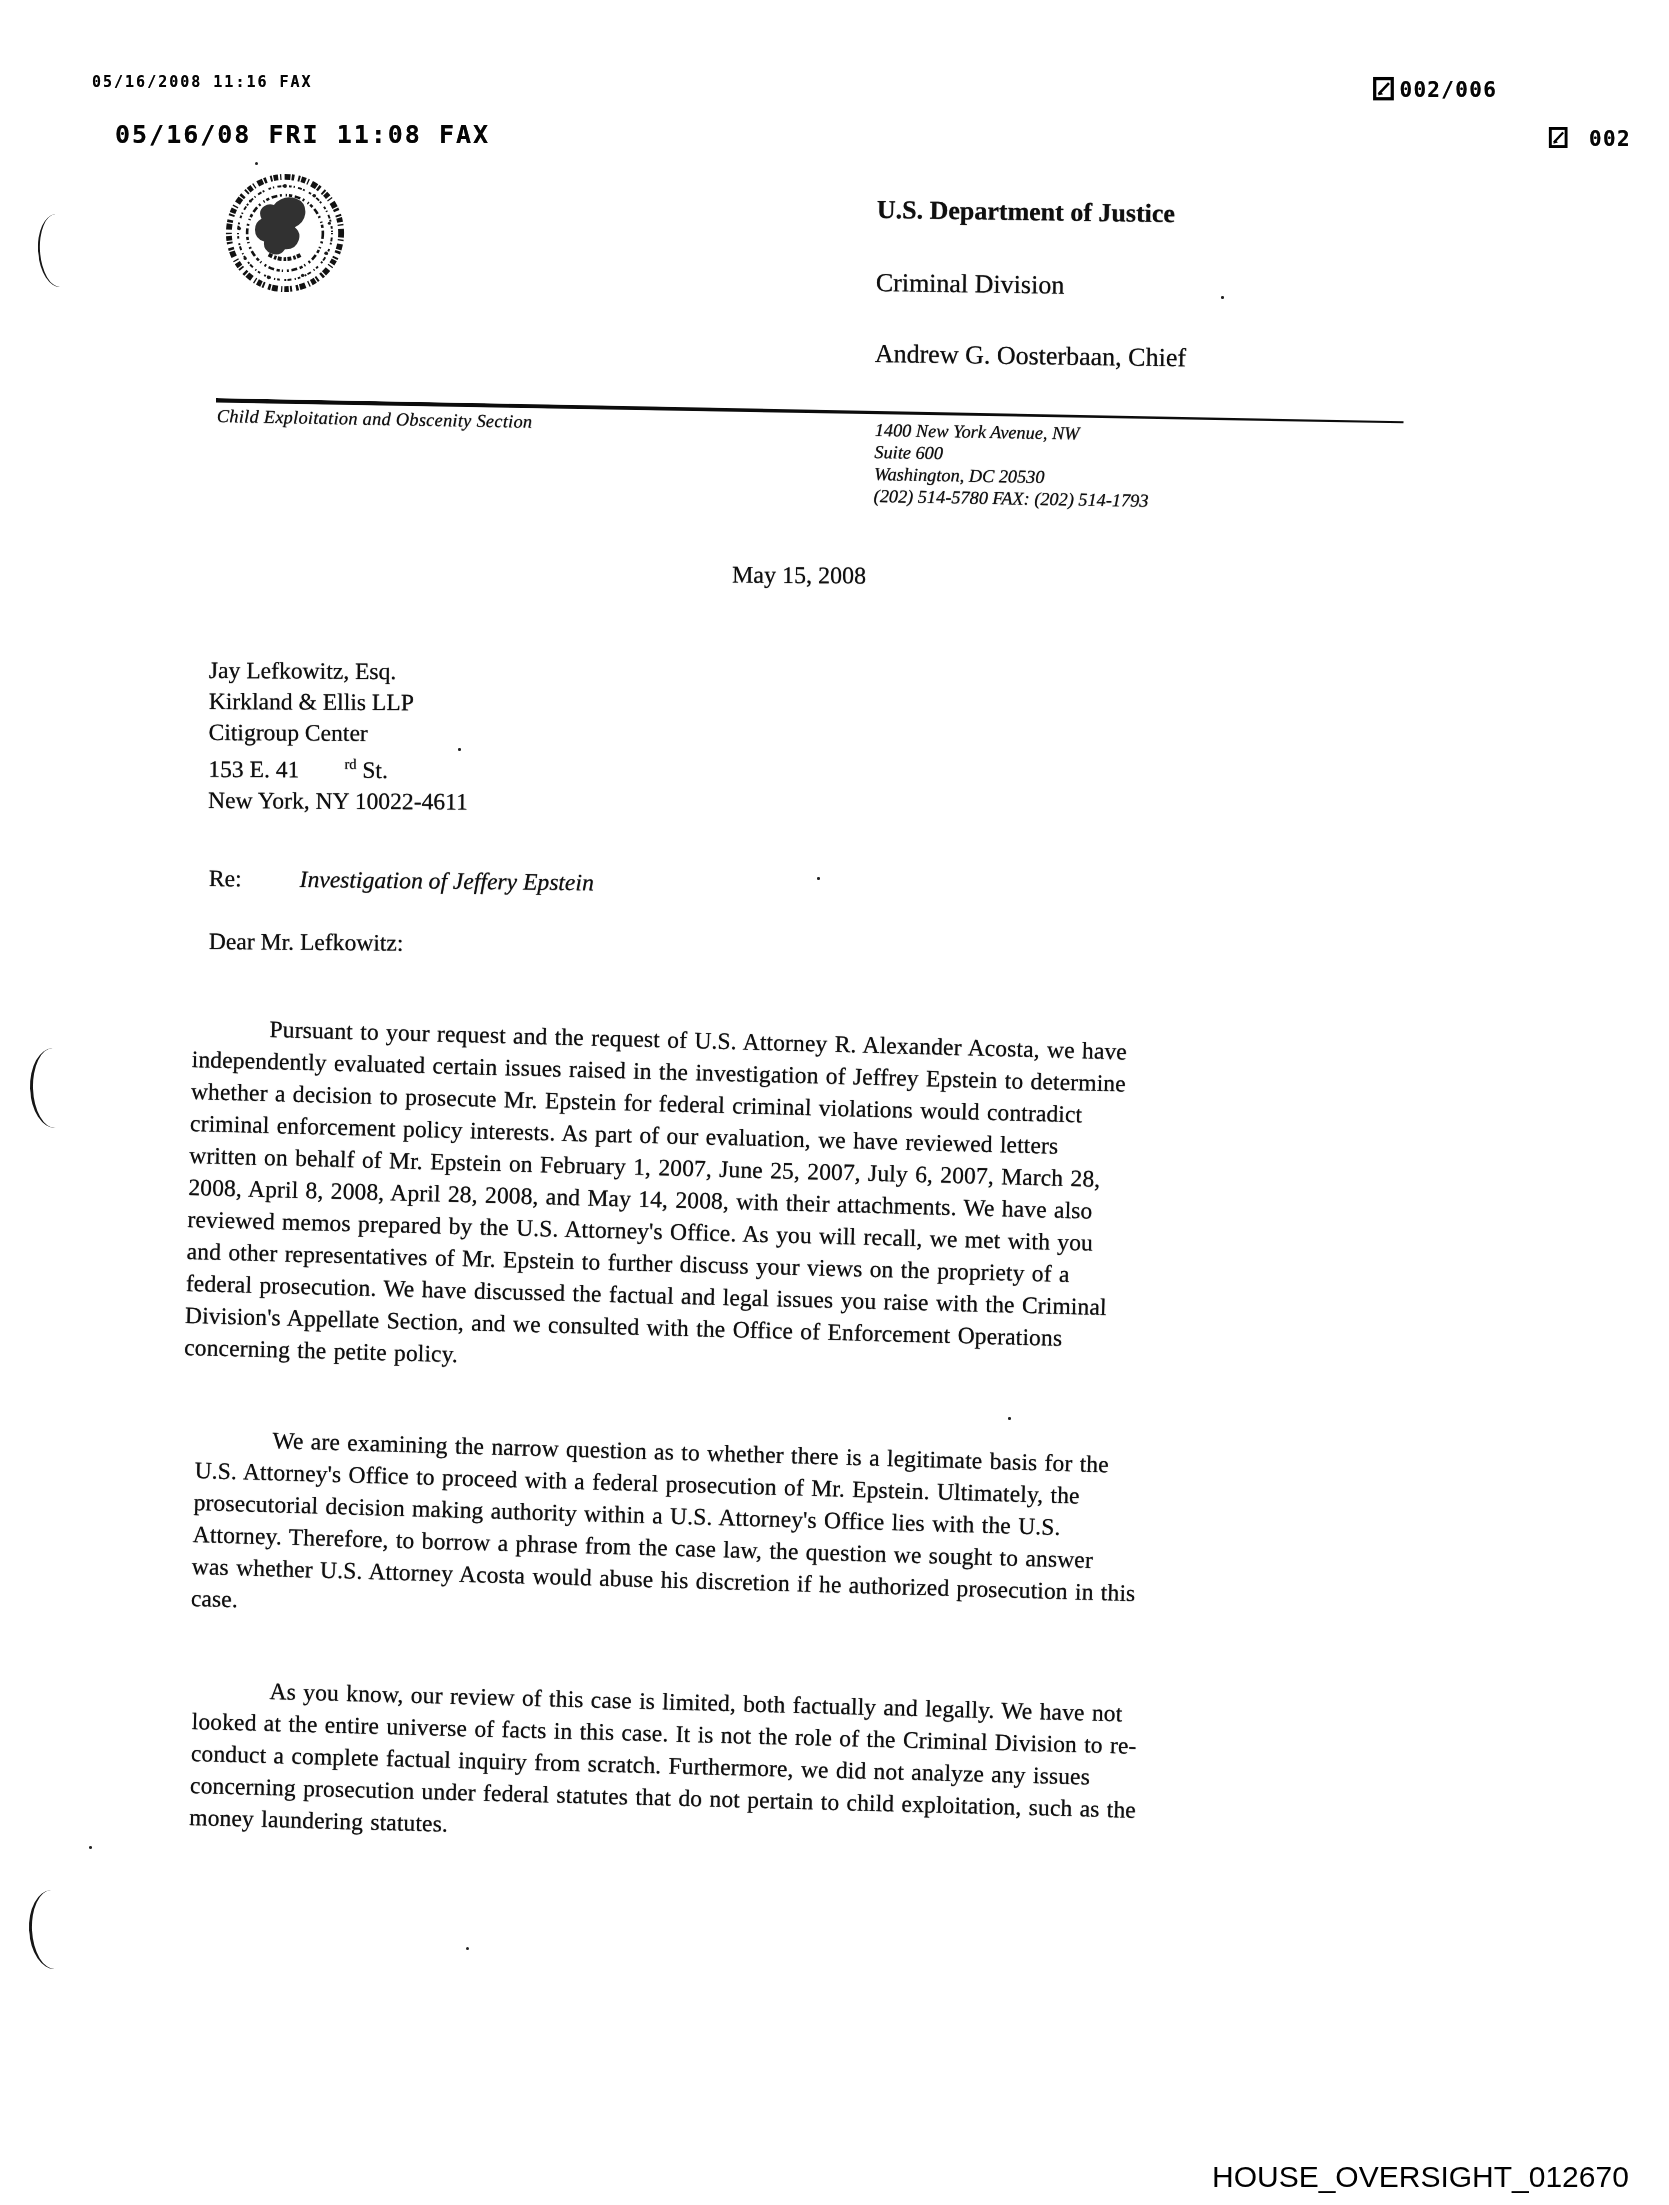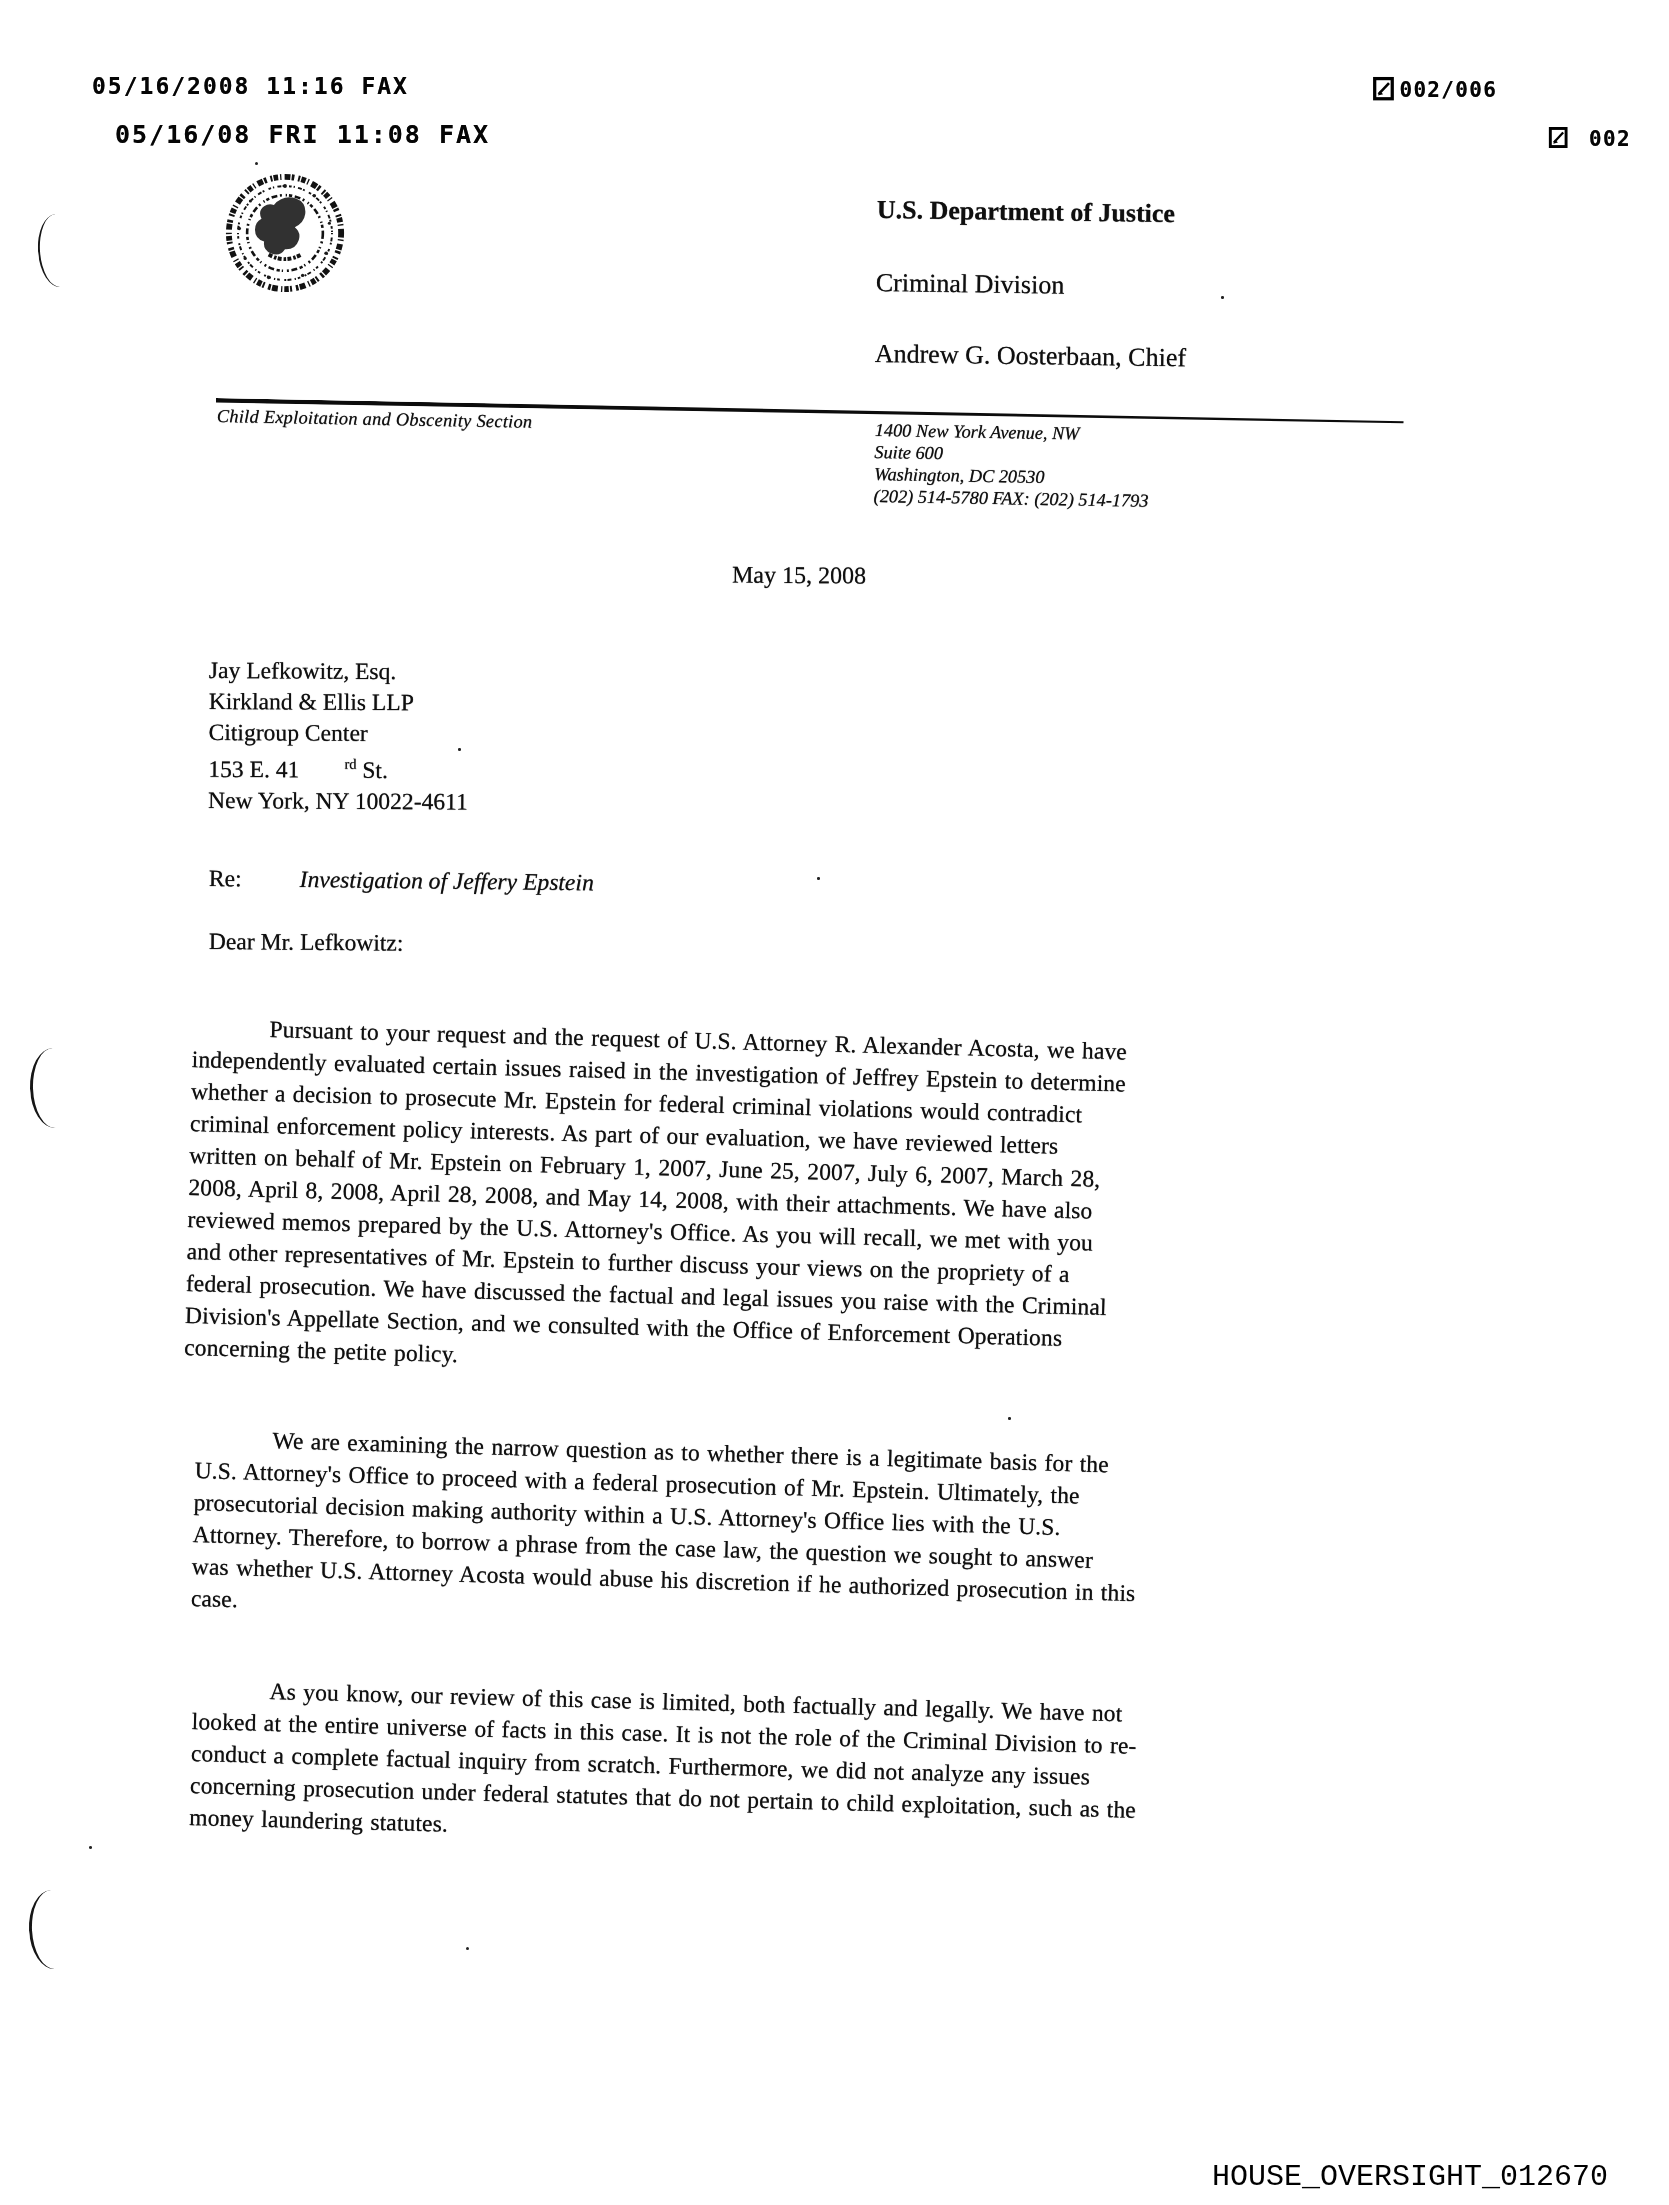--- a/index.html
+++ b/index.html
@@ -11,21 +11,21 @@
   
   .ink{
     color:#0f0f0f;
     text-shadow:0 0 0.7px rgba(10,10,10,.55), 0.3px 0.3px 0 rgba(0,0,0,.28);
   }
   .faxmono{
     font-family:"DejaVu Sans Mono", monospace;
     font-weight:bold;color:#050505;
     text-shadow:0 0 0.3px rgba(0,0,0,.6);
   }
-  .fax-line1{left:92px;top:73px;font-size:23px;letter-spacing:2px;}
+  .fax-line1{left:92px;top:73px;font-size:15px;letter-spacing:2px;}
   .fax-line2{left:115px;top:120px;font-size:25px;letter-spacing:2px;}
   .fax-pages{display:flex;align-items:center;gap:3.9px;}
   .fax-pages .cnt{font-size:21px;letter-spacing:1.3px;}
   .fax-pages1{left:1372px;top:76px;}
   .fax-pages2{left:1548px;top:126px;gap:20px;}
 
   .seal{left:223px;top:171px;width:124px;height:124px;}
 
   .lh-right{left:877px;top:195px;transform:rotate(.8deg);transform-origin:left top;}
   .lh-agency{font-size:26px;font-weight:bold;margin:0 0 43px 0;}
@@ -60,21 +60,21 @@
   .para{
     width:1296px;font-size:23.6px;line-height:32px;white-space:pre-line;
     text-indent:77px;word-spacing:1.3px;letter-spacing:0.1px;
     transform-origin:left top;
   }
   .p1{left:193px;top:1011px;transform:rotate(1.5deg);}
   .p2{left:196px;top:1422px;transform:rotate(1.65deg);}
   .p3{left:193px;top:1673px;transform:rotate(1.5deg);}
 
   .bates{
-    left:1212px;top:2160px;font-family:Liberation Mono, monospace;
+    left:1212px;top:2160px;font-family:Liberation Sans, sans-serif;
     font-size:30px;color:#000;letter-spacing:0;
   }
 
   .curl{position:absolute;border-left:3.3px solid #161616;border-radius:50%;}
   .curl1{left:38px;top:214px;width:38px;height:73px;transform:rotate(-4deg);border-left-width:2.6px;}
   .curl2{left:30px;top:1048px;width:45px;height:80px;transform:rotate(-2deg);}
   .curl3{left:29px;top:1890px;width:45px;height:79px;transform:rotate(-3deg);}
 
   .speck{position:absolute;background:#222;border-radius:50%;}
 </style>

